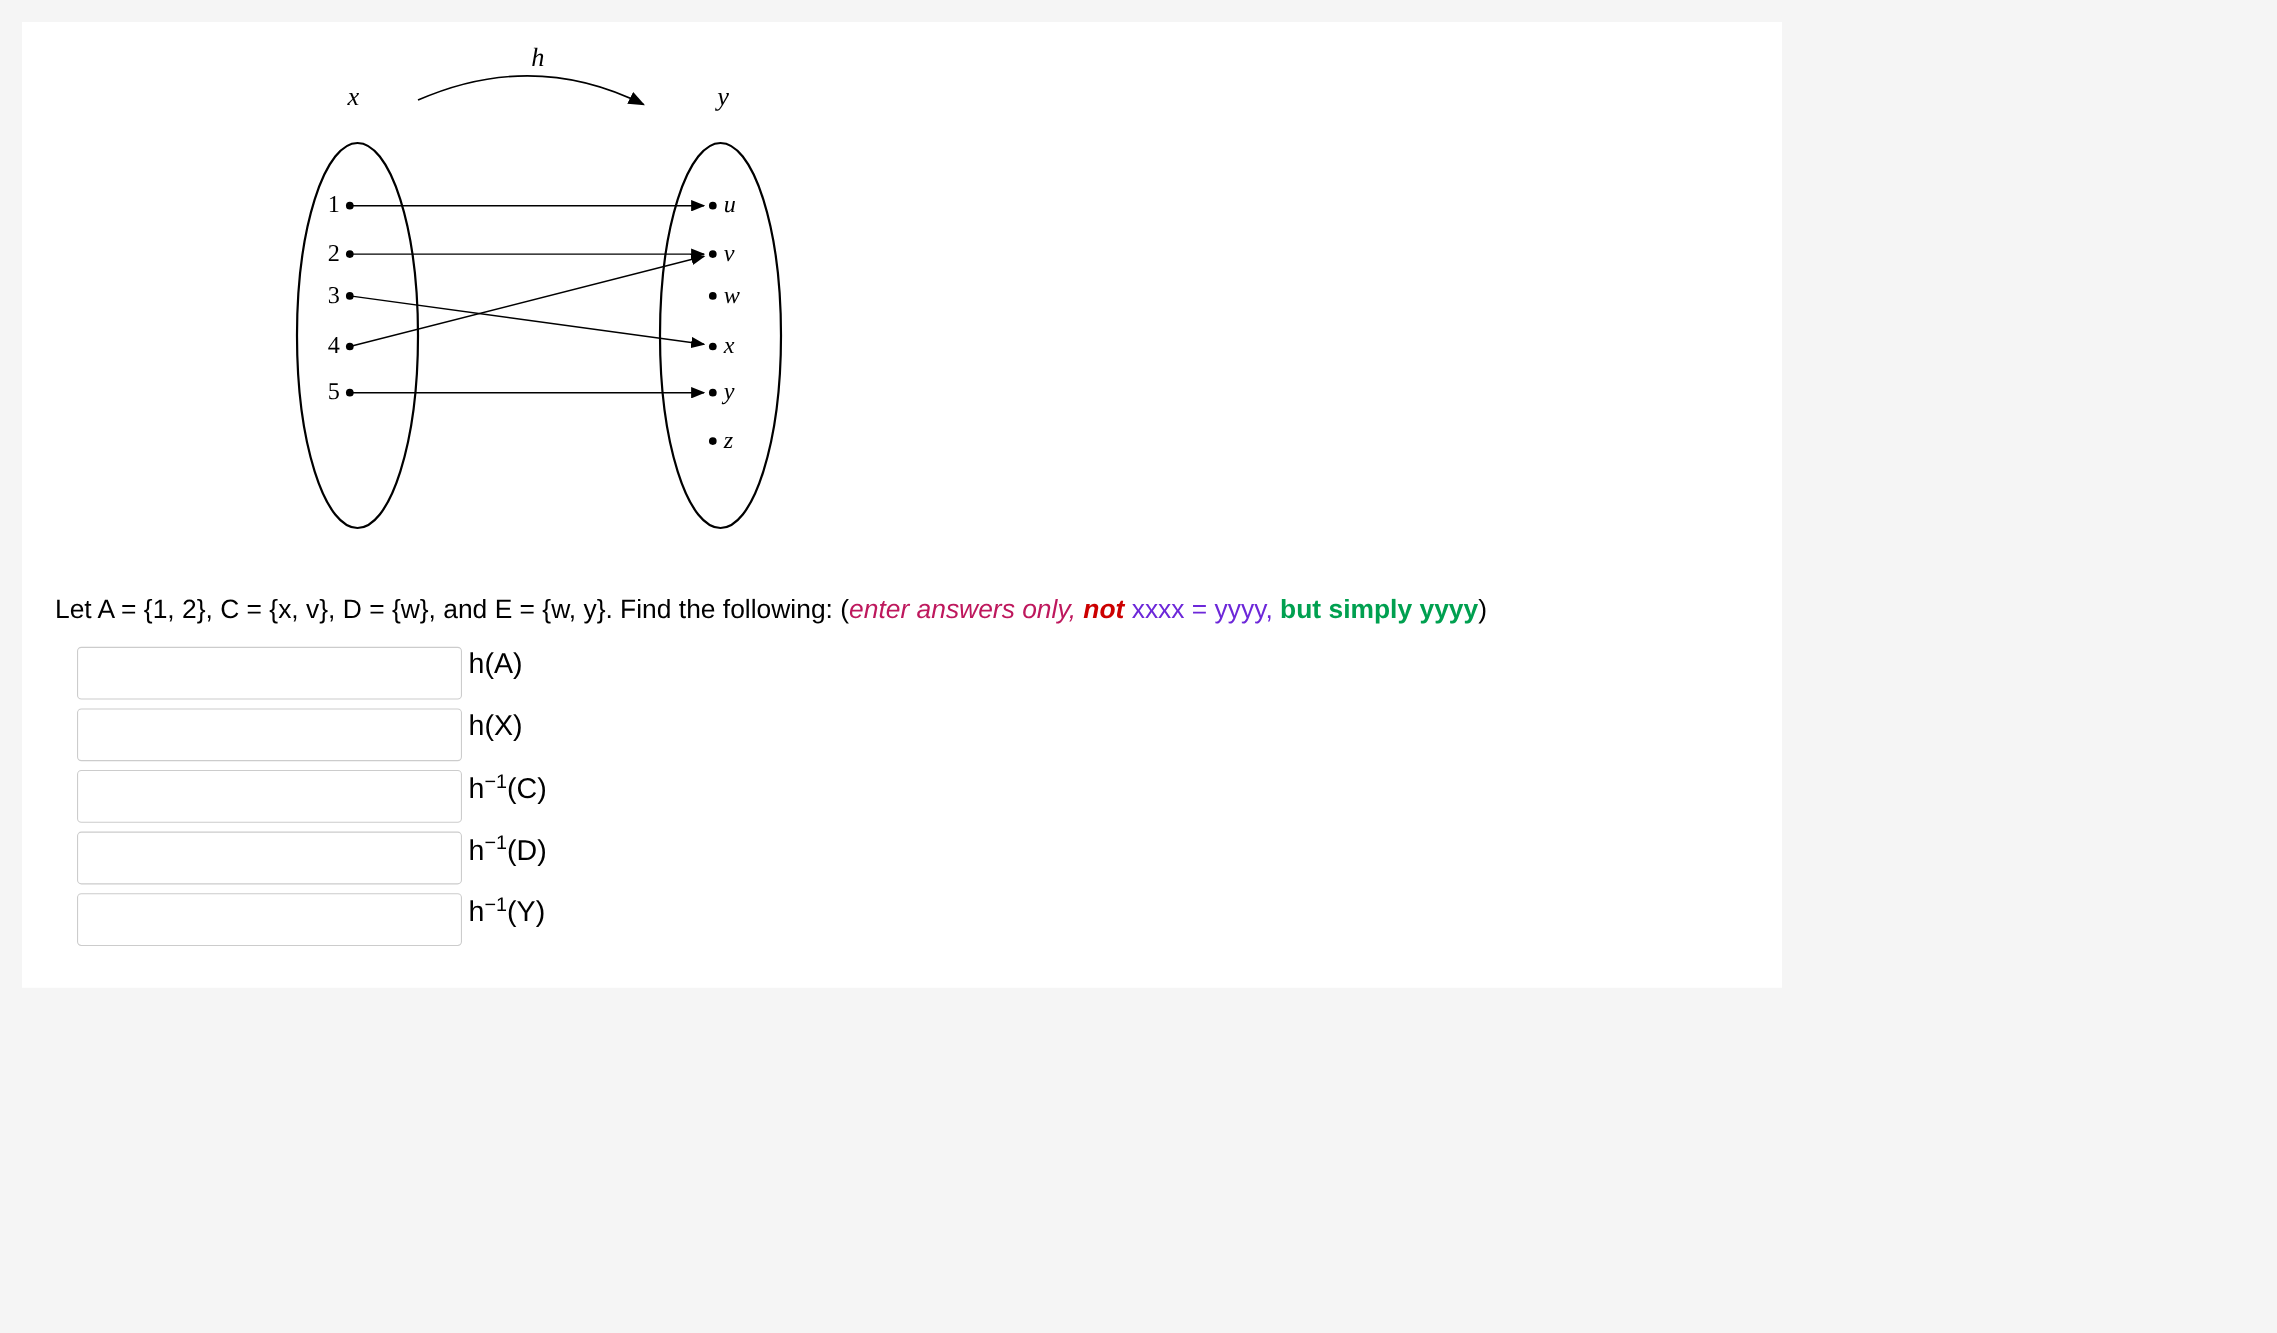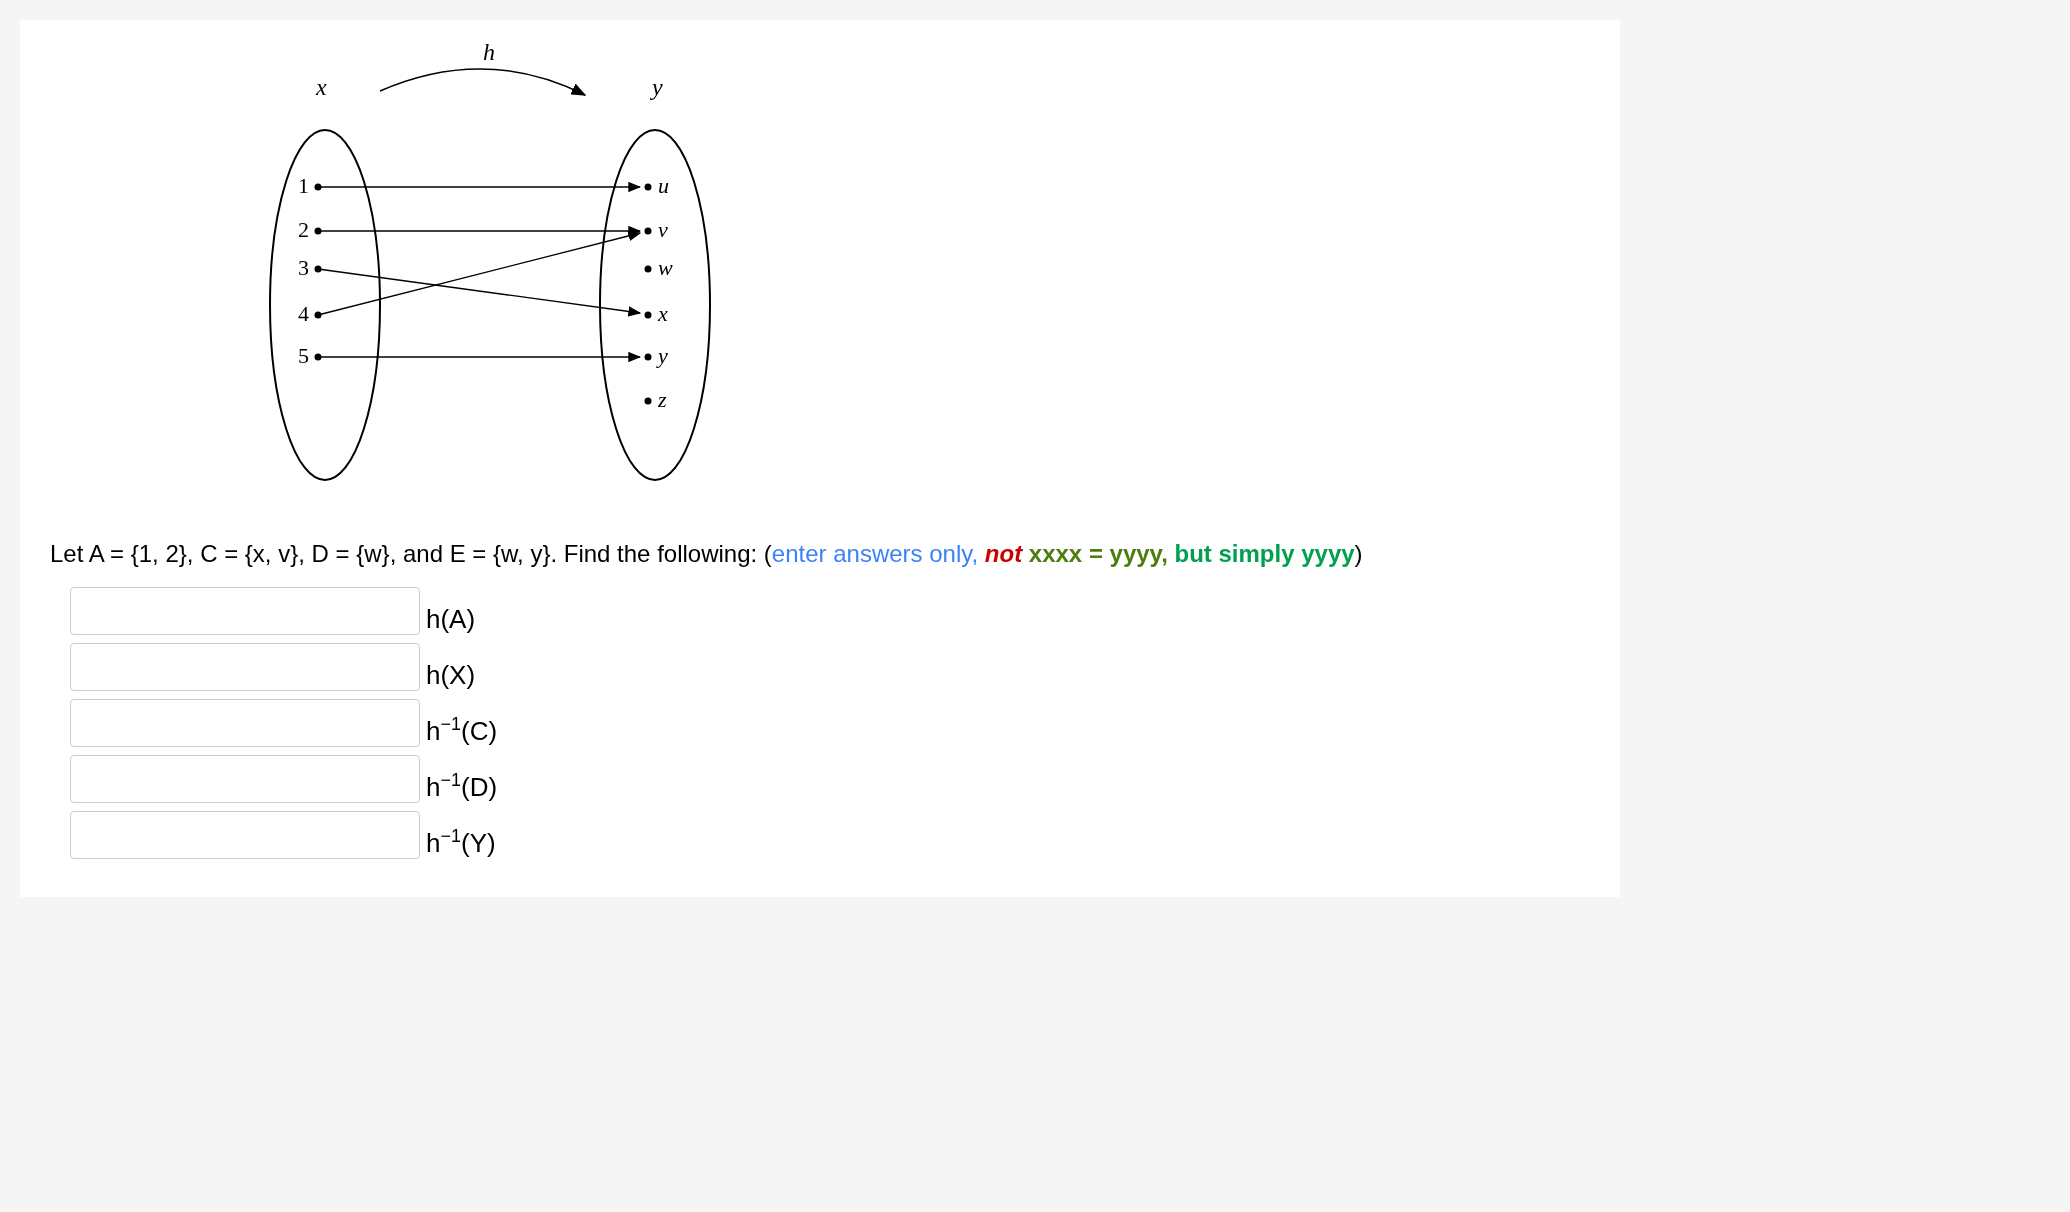--- a/index.html
+++ b/index.html
@@ -17,27 +17,27 @@
     }
     .diagram-container {
       margin-left: 200px;
       margin-bottom: 25px;
     }
     .question-text {
       line-height: 1.5;
       margin-bottom: 15px;
     }
     .question-text .bold { font-weight: normal; }
-    .question-text .red { color: #3b82f6; }
+    .question-text .red { color: #be185d; font-style: italic; }
     .question-text .red-bold { color: #cc0000; font-style: italic; font-weight: bold; margin-top: 36px; }
-    .question-text .blue { color: #4d7c0f; font-weight: bold; }
+    .question-text .blue { color: #6d28d9; }
     .question-text .green-bold { color: #00a050; font-weight: bold; }
     .answer-row {
       display: flex;
-      align-items: flex-end;
+      align-items: flex-start;
       margin-bottom: 8px;
       margin-left: 20px;
     }
     .answer-input {
       width: 350px;
       height: 48px;
       border: 1px solid #ccc;
       border-radius: 4px;
       padding: 5px 10px;
       font-size: 18px;

